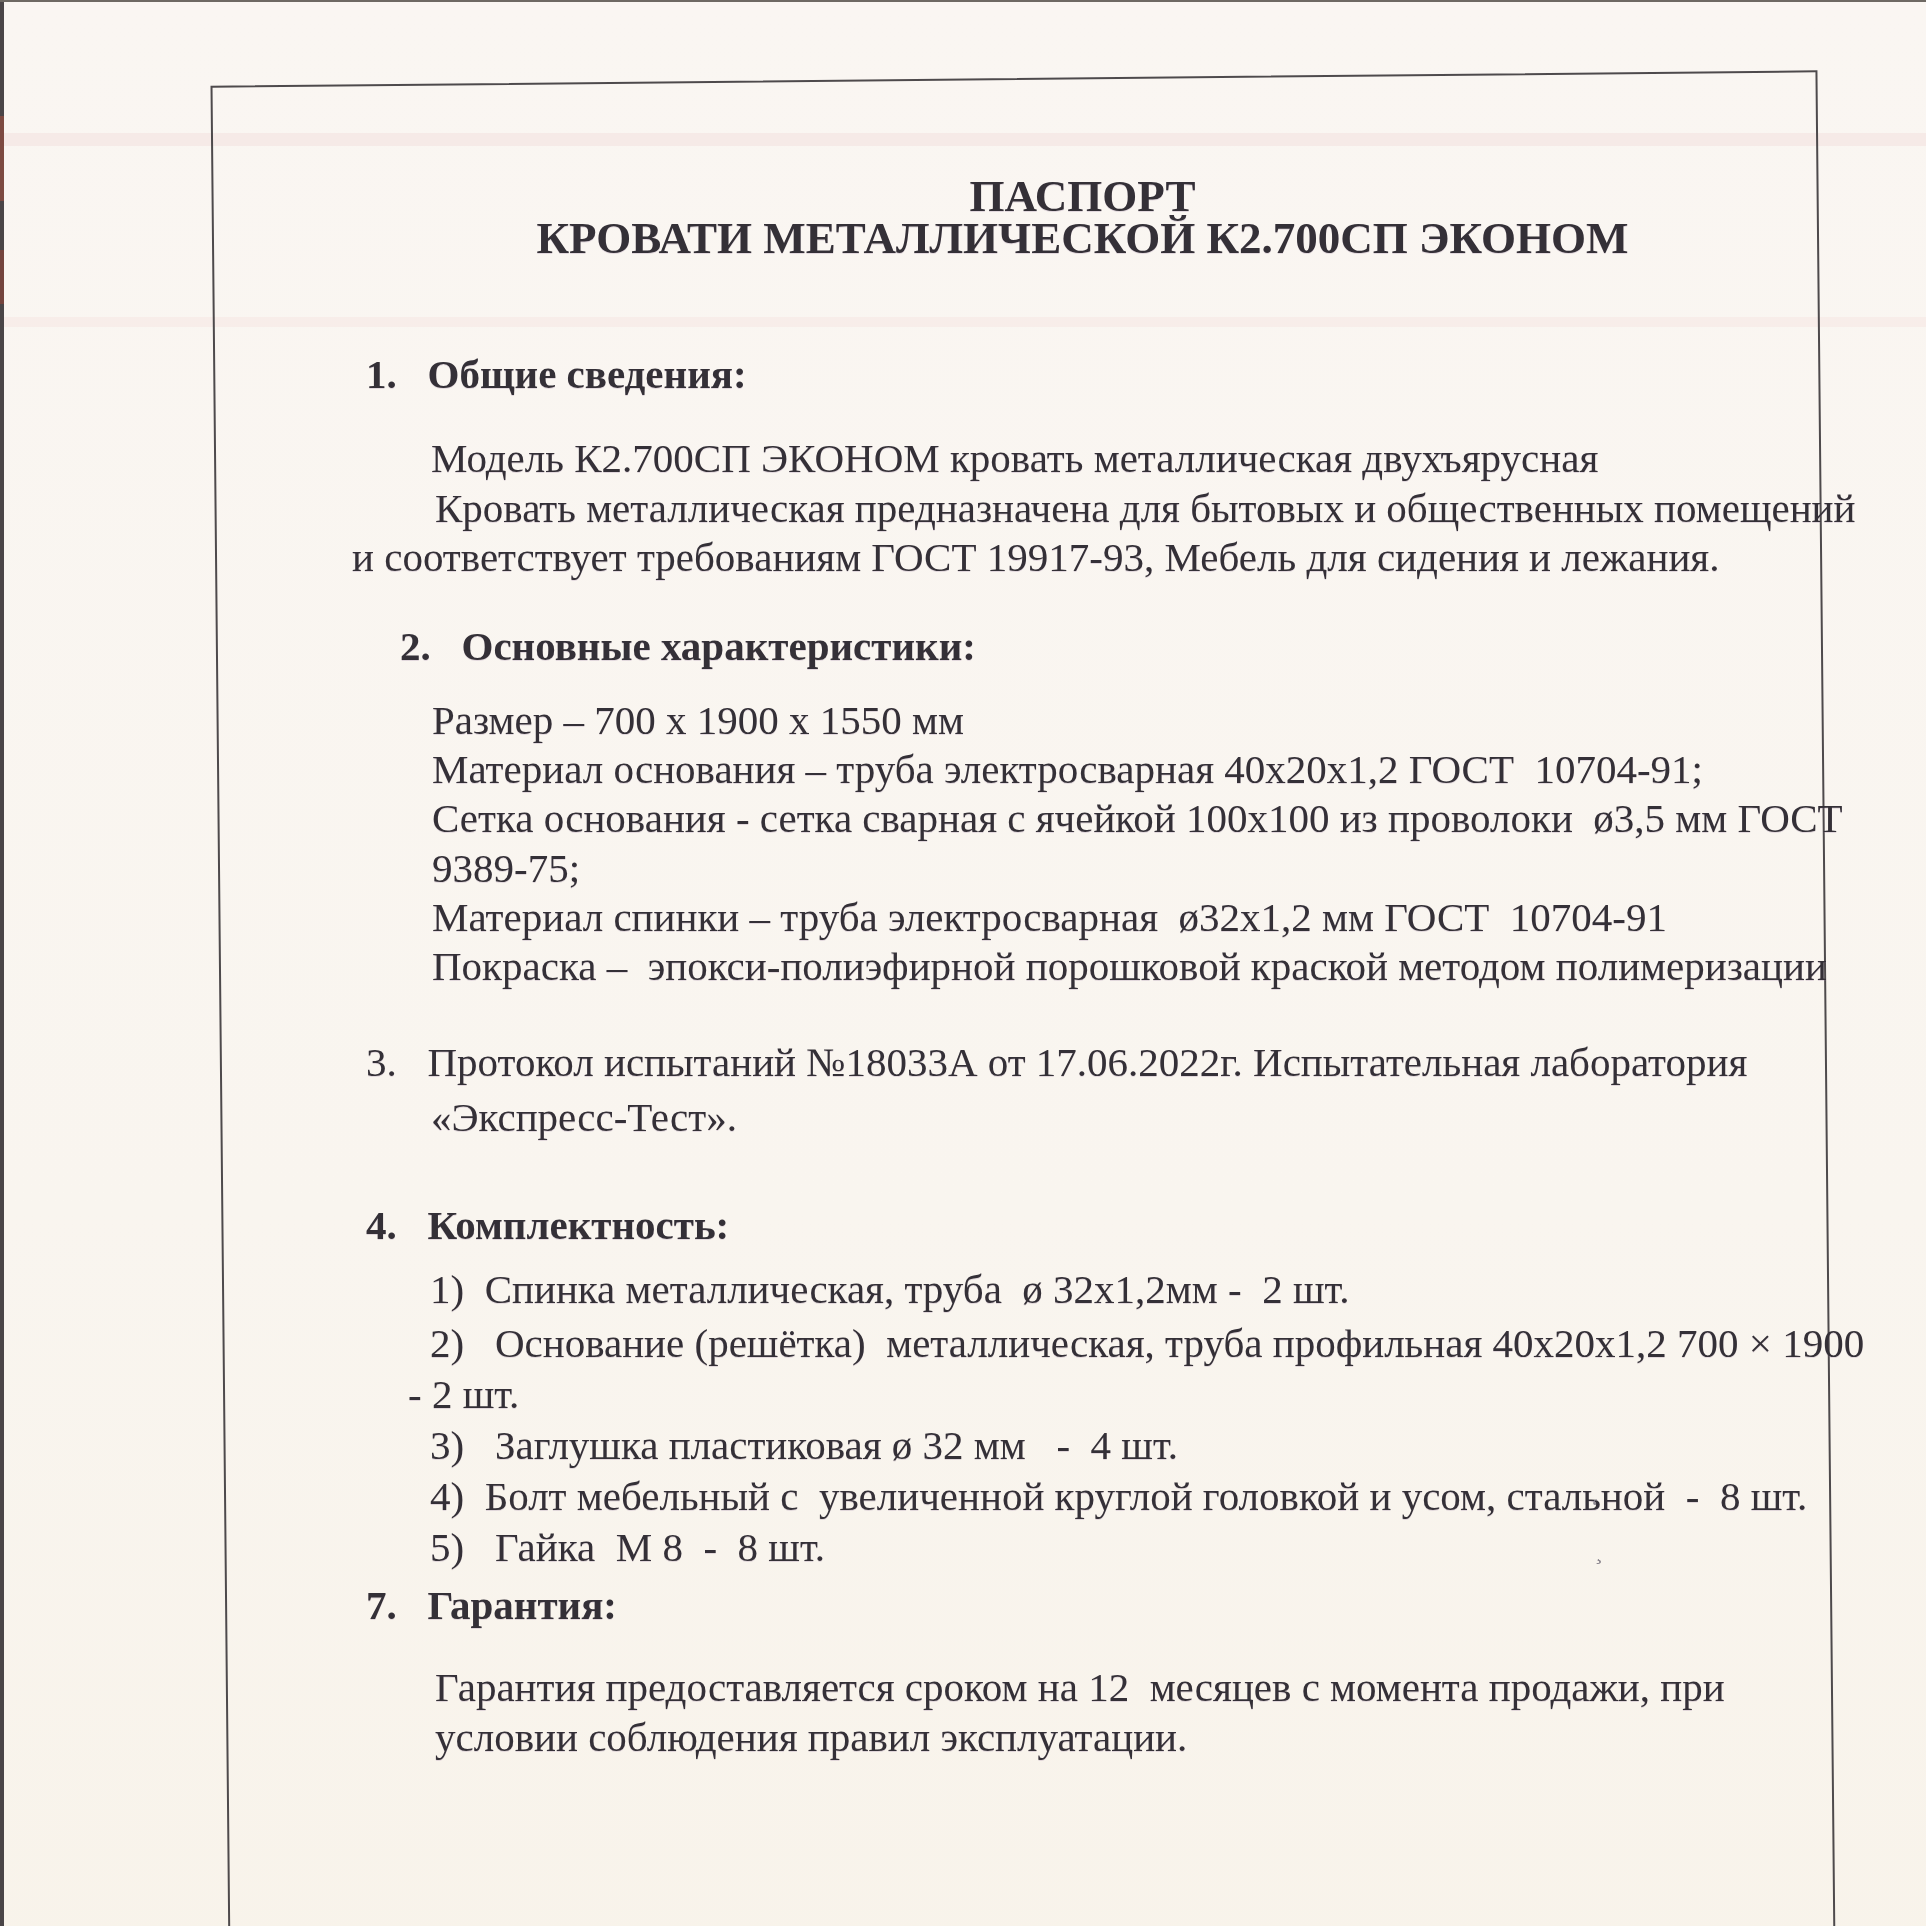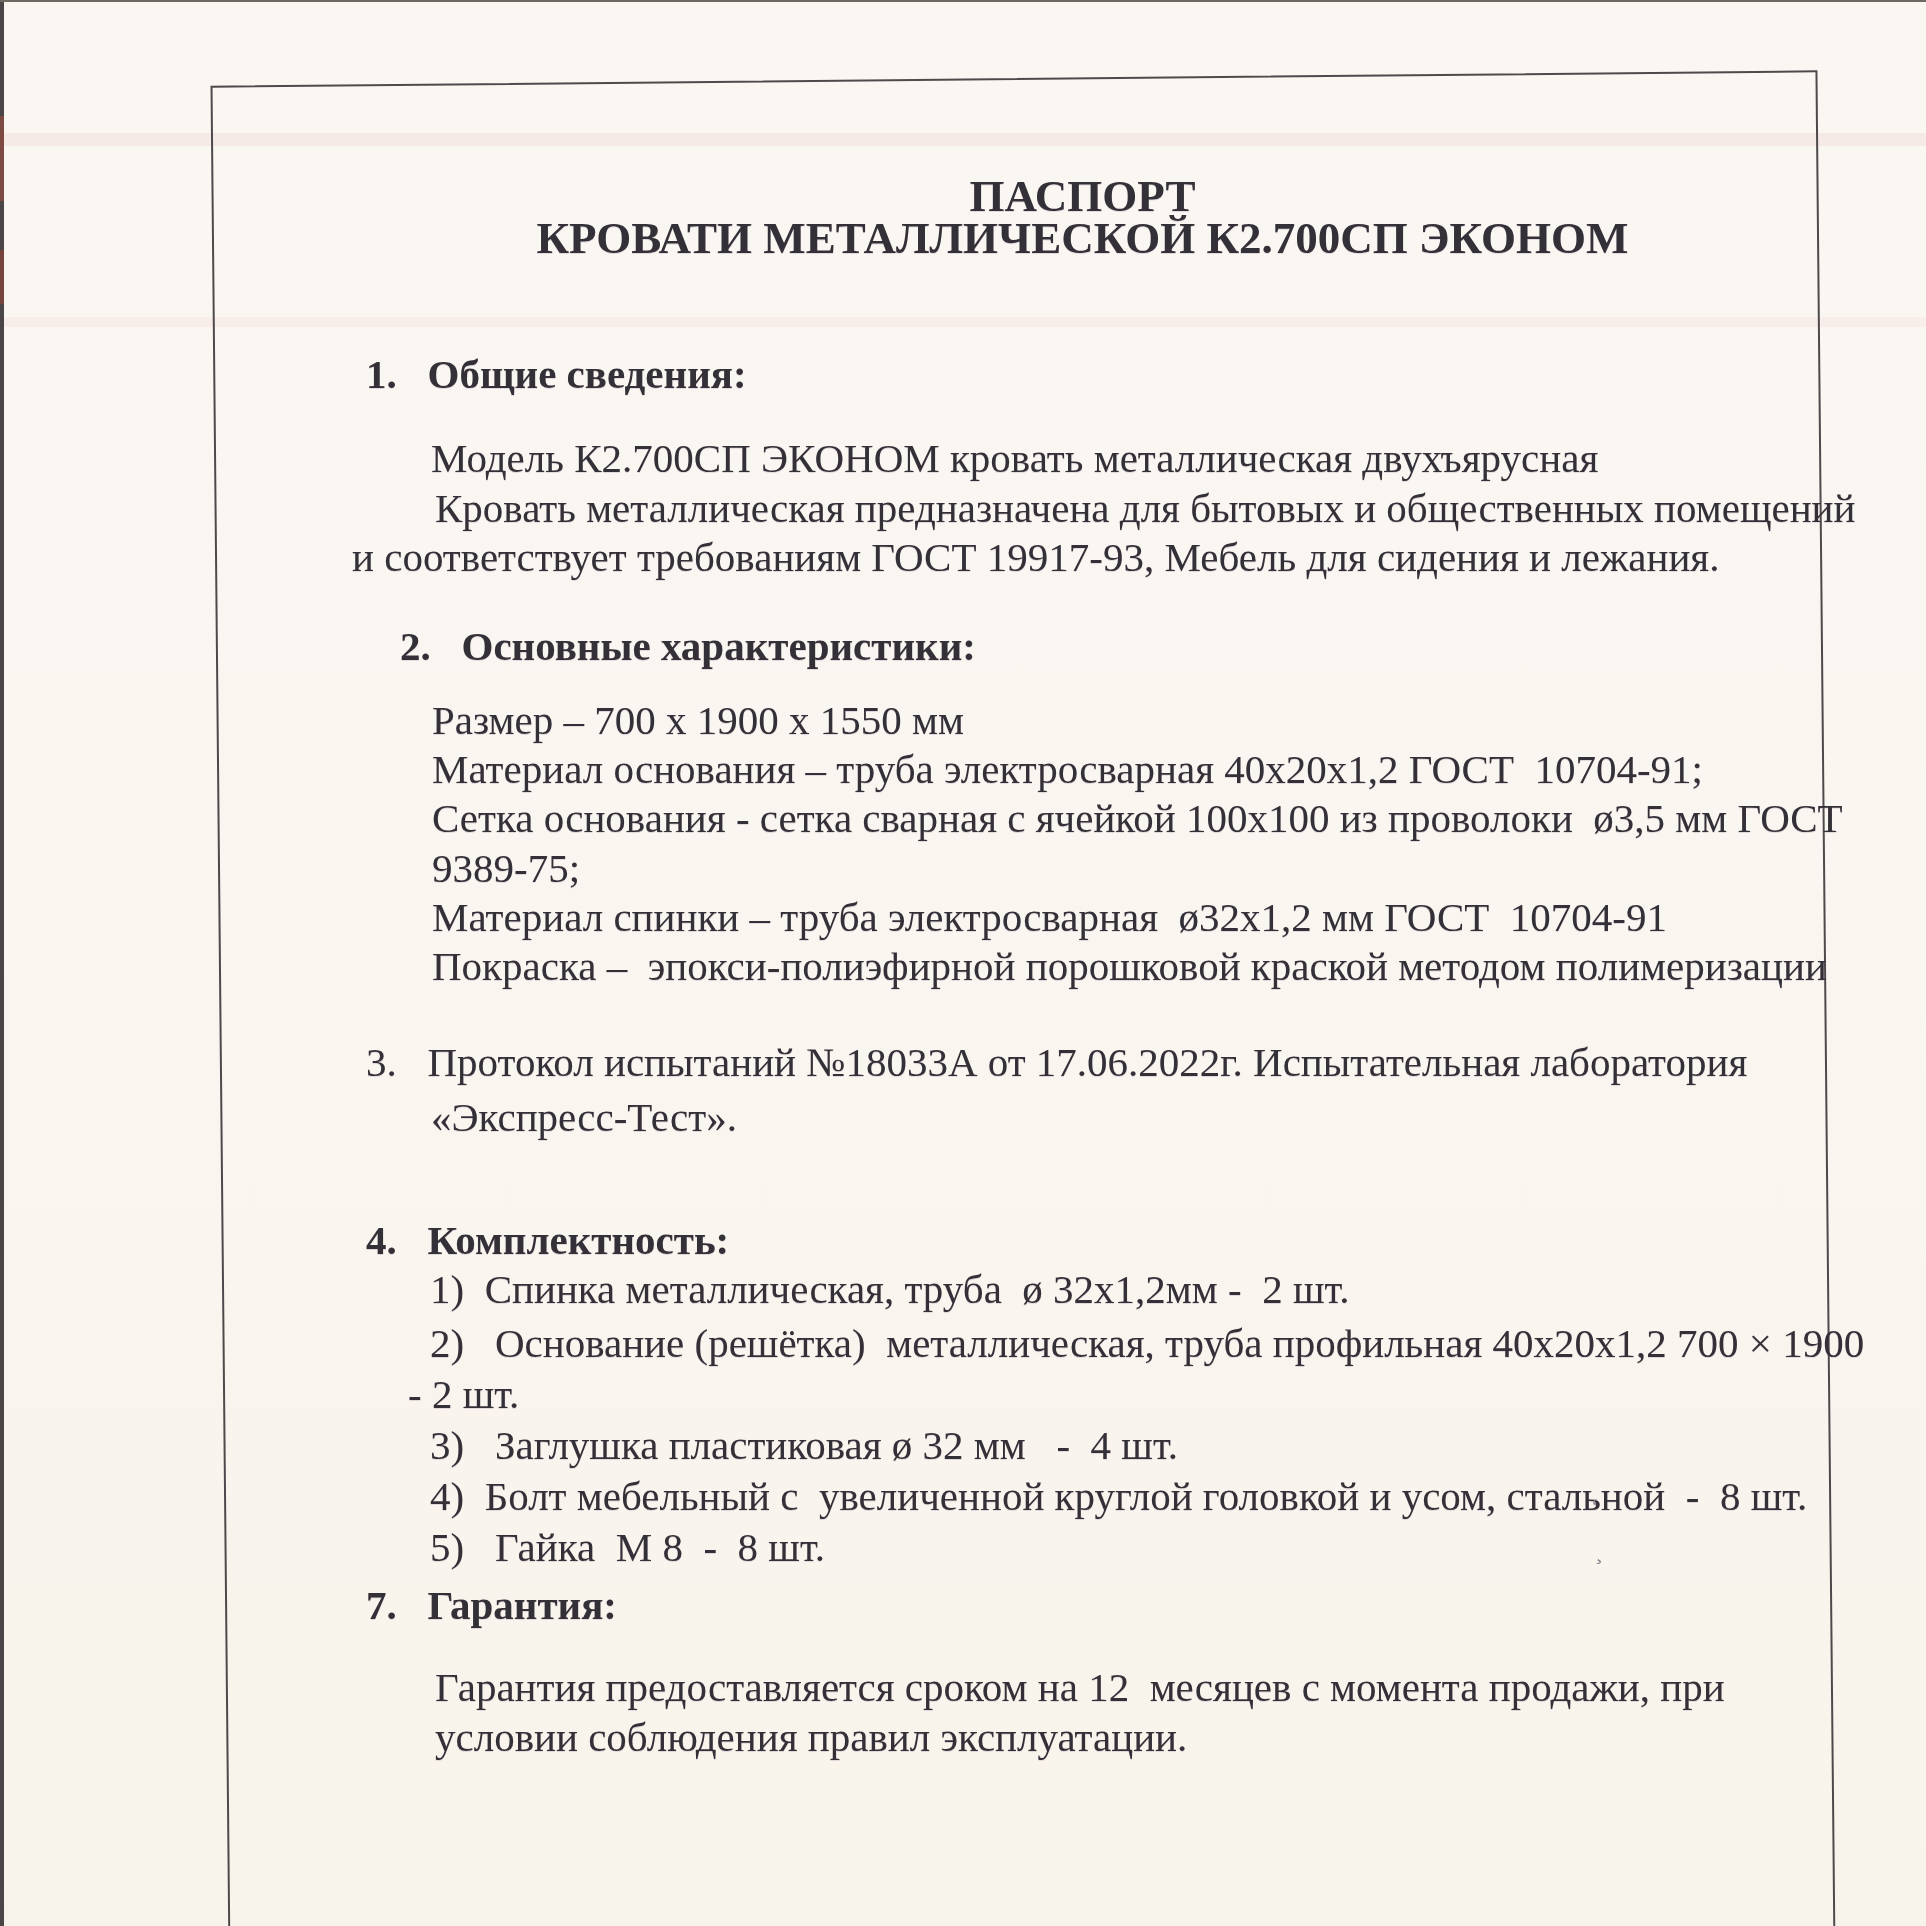--- a/index.html
+++ b/index.html
@@ -52,21 +52,21 @@
 <div class="tl" style="left:432px;top:698px;">Размер – 700 х 1900 х 1550 мм</div>
 <div class="tl" style="left:432px;top:747px;">Материал основания – труба электросварная 40х20х1,2 ГОСТ  10704-91;</div>
 <div class="tl" style="left:432px;top:796px;">Сетка основания - сетка сварная с ячейкой 100х100 из проволоки  ø3,5 мм ГОСТ</div>
 <div class="tl" style="left:432px;top:846px;">9389-75;</div>
 <div class="tl" style="left:432px;top:895px;">Материал спинки – труба электросварная  ø32х1,2 мм ГОСТ  10704-91</div>
 <div class="tl" style="left:432px;top:944px;">Покраска –  эпокси-полиэфирной порошковой краской методом полимеризации</div>
 
 <div class="tl" style="left:366px;top:1040px;">3.   Протокол испытаний №18033А от 17.06.2022г. Испытательная лаборатория</div>
 <div class="tl" style="left:431px;top:1095px;">«Экспресс-Тест».</div>
 
-<div class="tl bold" style="left:366px;top:1203px;margin-top:15px;">4.   Комплектность:</div>
+<div class="tl bold" style="left:366px;top:1203px;">4.   Комплектность:</div>
 <div class="tl" style="left:430px;top:1267px;">1)  Спинка металлическая, труба  ø 32х1,2мм -  2 шт.</div>
 <div class="tl" style="left:430px;top:1321px;">2)   Основание (решётка)  металлическая, труба профильная 40х20х1,2 700 × 1900</div>
 <div class="tl" style="left:408px;top:1372px;">- 2 шт.</div>
 <div class="tl" style="left:430px;top:1423px;">3)   Заглушка пластиковая ø 32 мм   -  4 шт.</div>
 <div class="tl" style="left:430px;top:1474px;">4)  Болт мебельный с  увеличенной круглой головкой и усом, стальной  -  8 шт.</div>
 <div class="tl" style="left:430px;top:1525px;text-align:right;">5)   Гайка  М 8  -  8 шт.</div>
 
 <div class="tl bold" style="left:366px;top:1583px;">7.   Гарантия:</div>
 <div class="tl" style="left:435px;top:1665px;">Гарантия предоставляется сроком на 12  месяцев с момента продажи, при</div>
 <div class="tl" style="left:435px;top:1715px;">условии соблюдения правил эксплуатации.</div>

